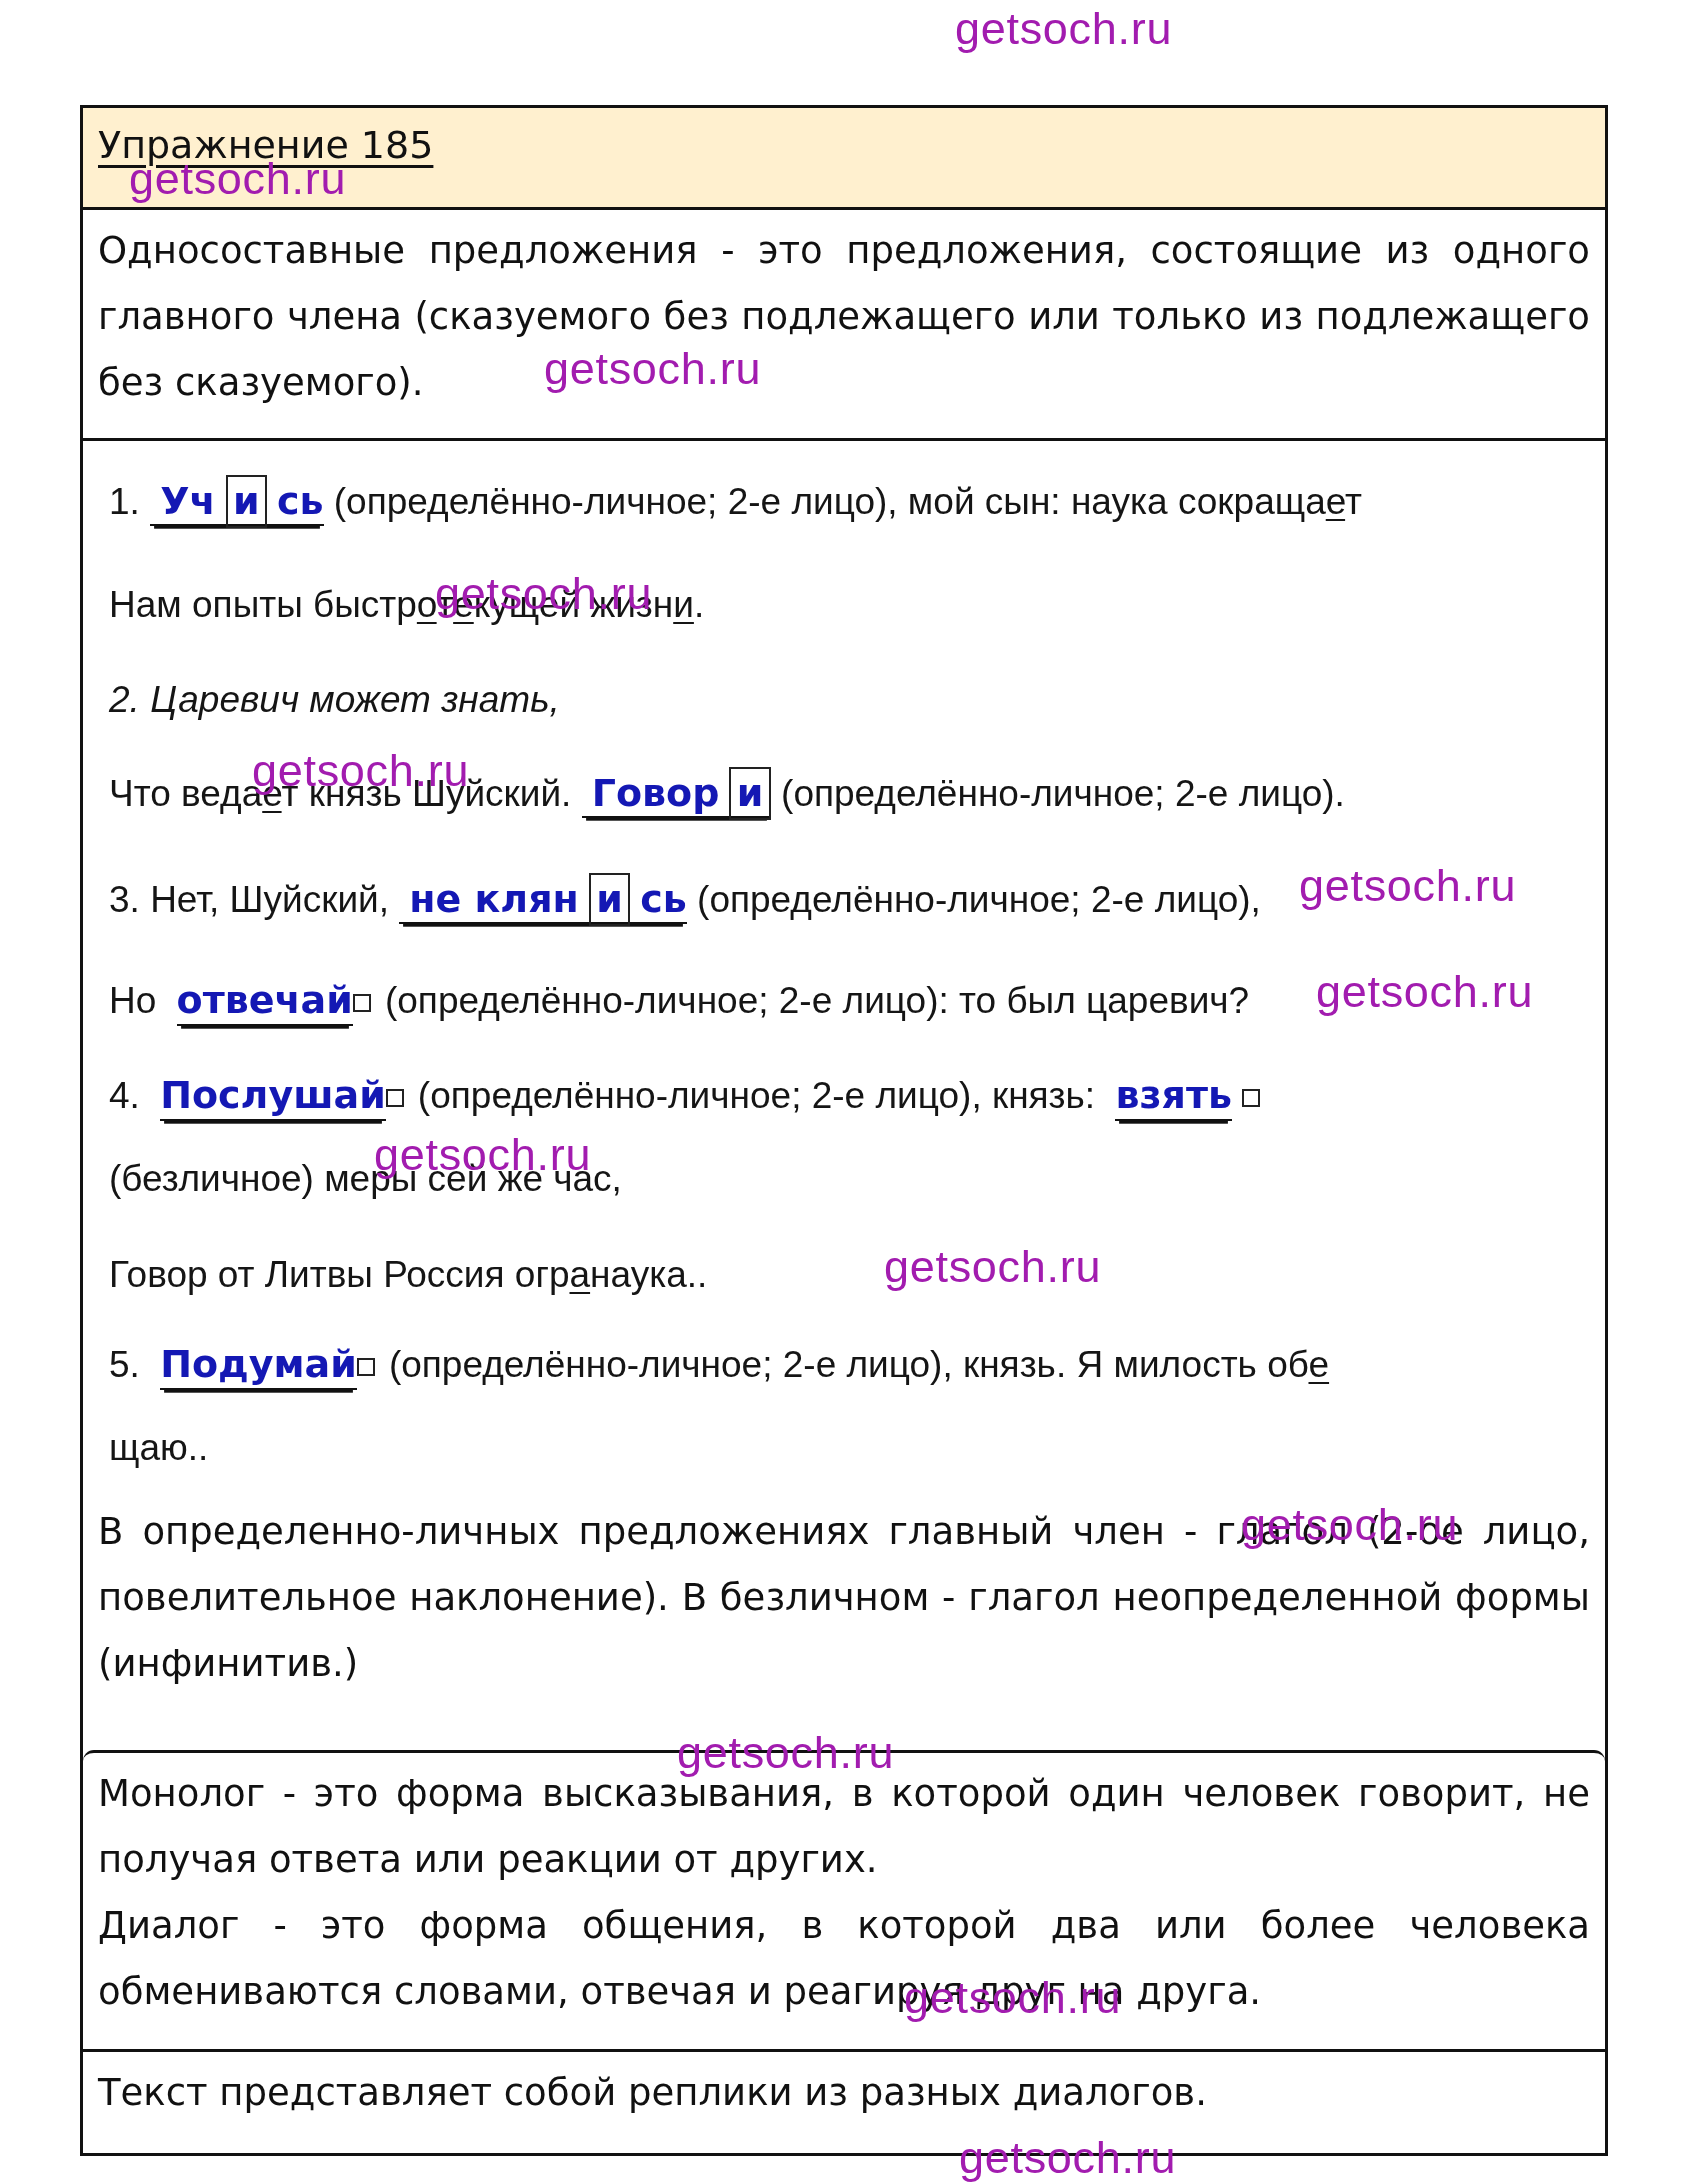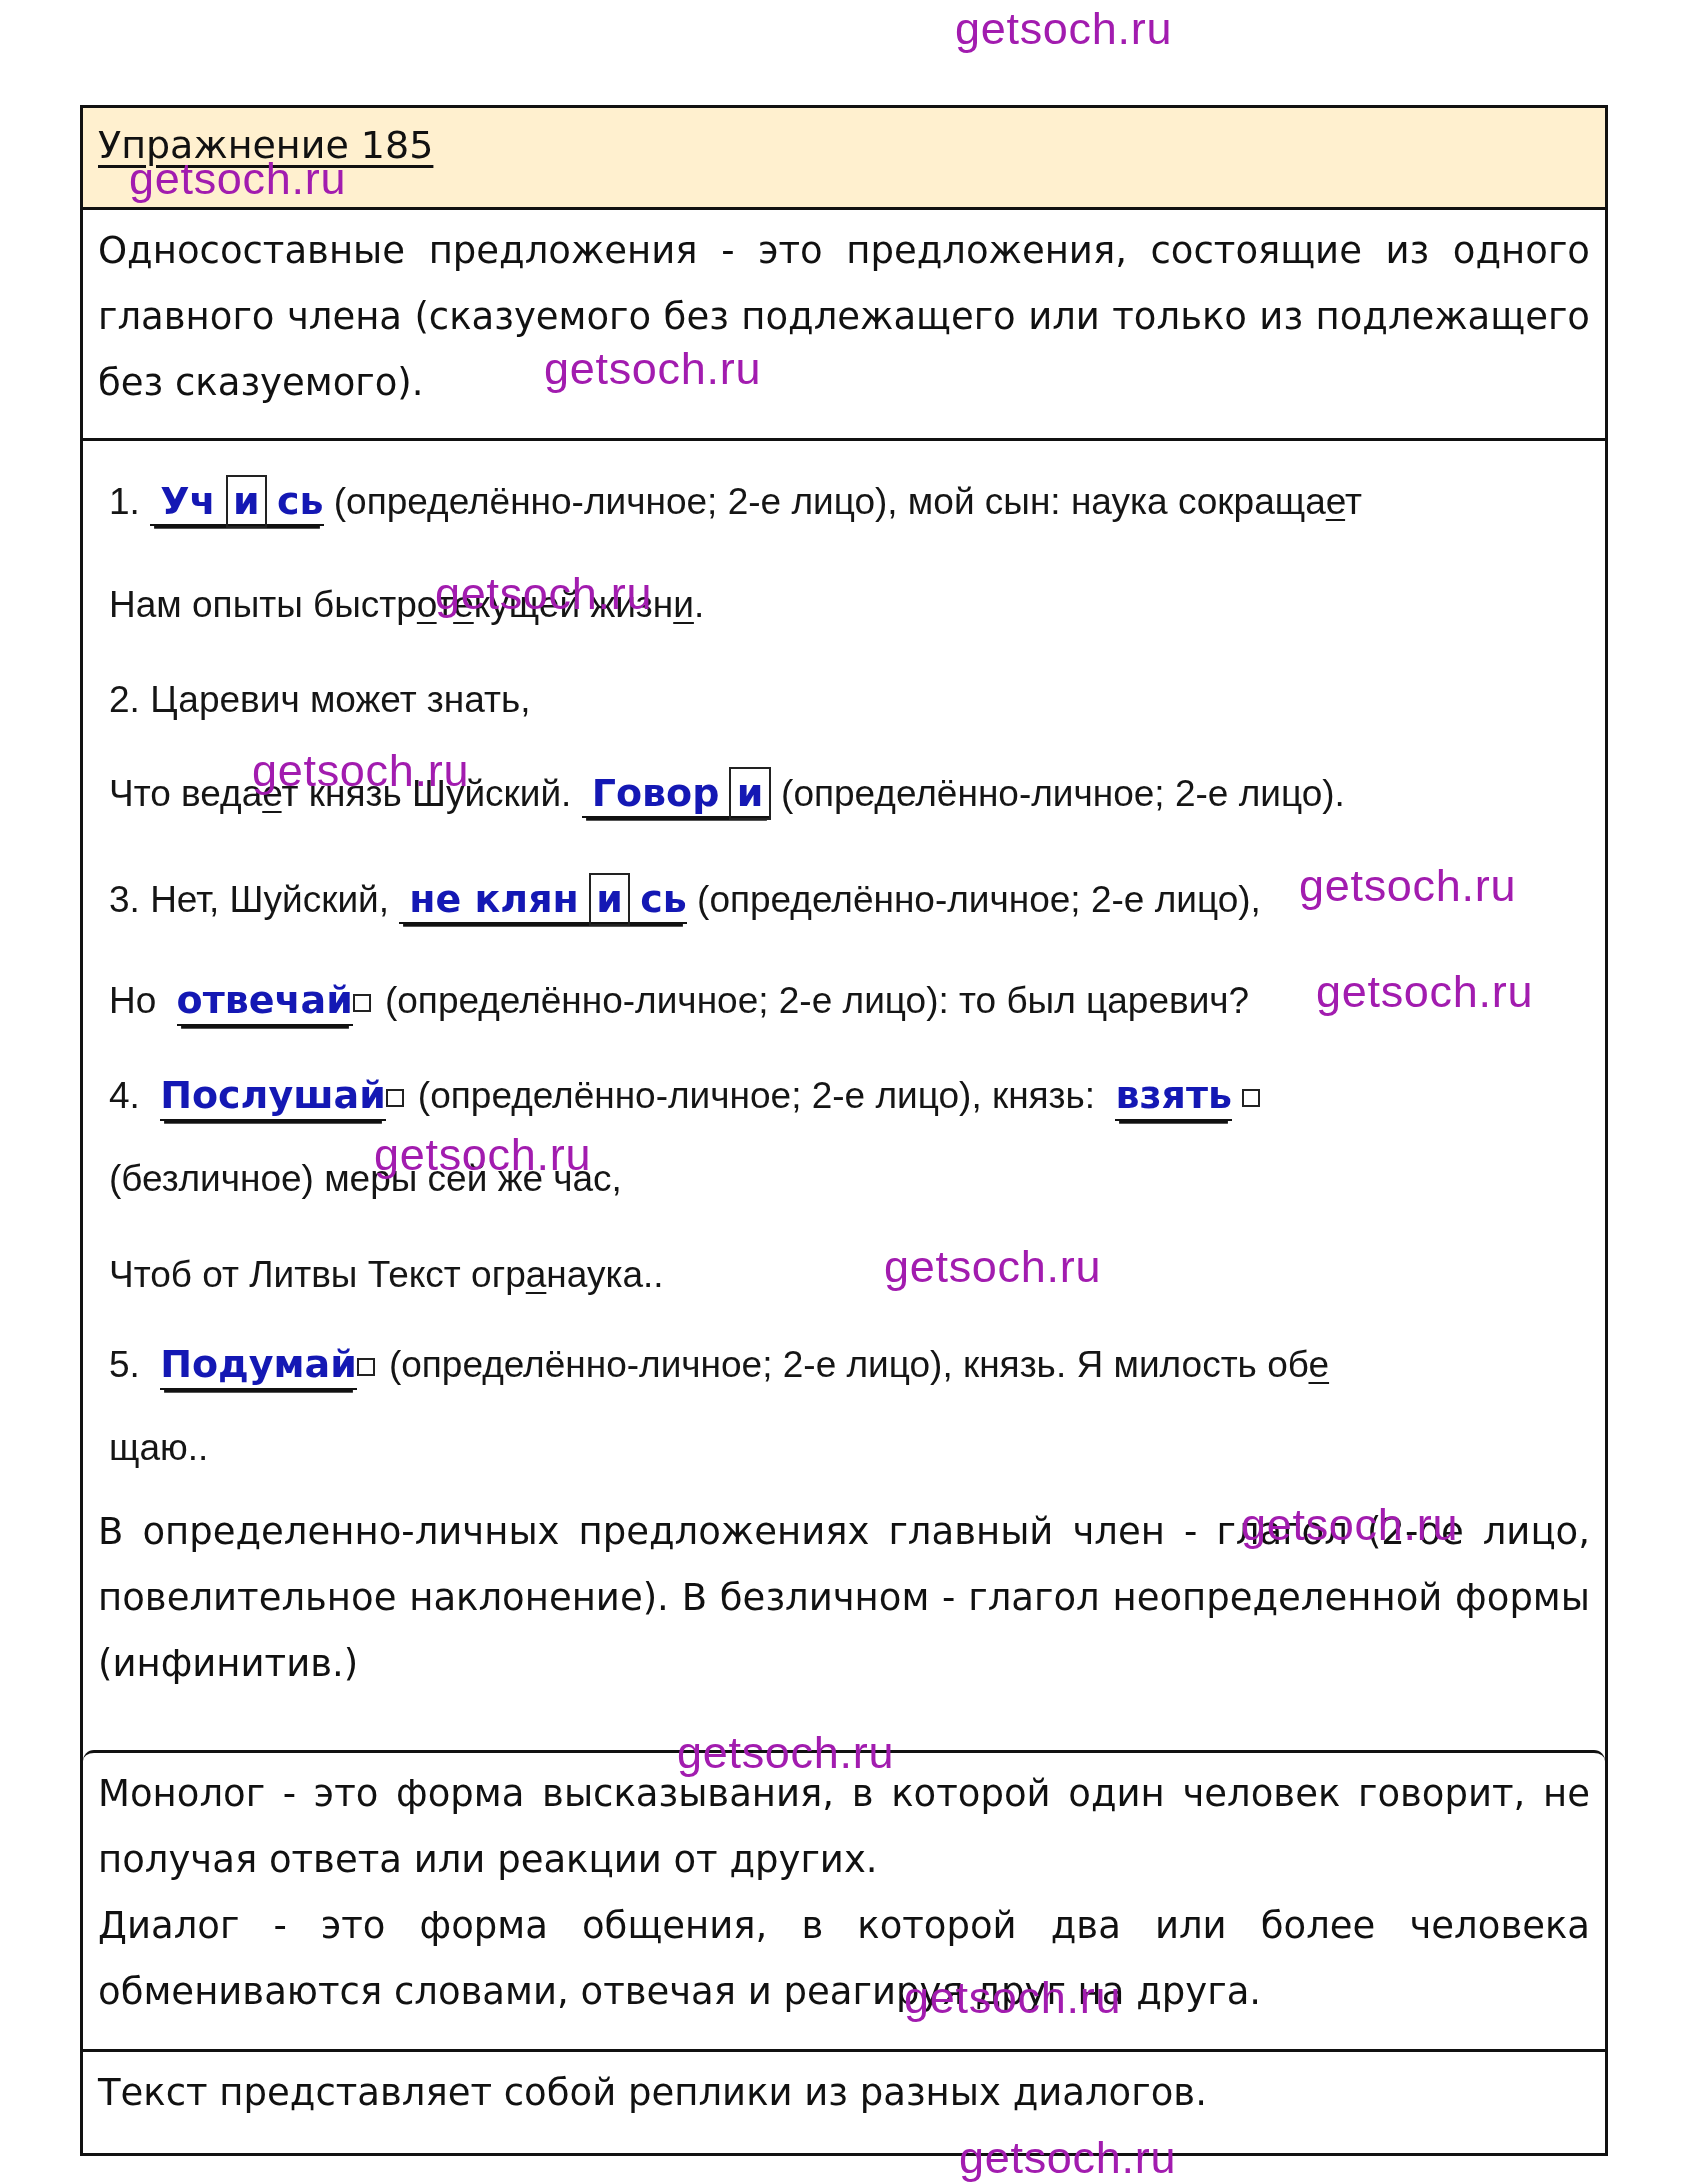--- a/index.html
+++ b/index.html
@@ -50,36 +50,36 @@
   </div>
 
   <div class="row r-main">
     <div class="ex" style="top:34px;">
       <span>1.</span>
       <span class="dbl"><span class="blue">Уч</span><span class="blue box">и</span><span class="blue">сь</span></span><span> (определённо-личное; 2-е лицо), мой сын: наука сокращ</span><span>а</span><span class="ul1">е</span><span>т</span>
     </div>
     <div class="ex" style="top:143px;">
       <span>Нам опыты быстр</span><span class="ul1">о</span><span>т</span><span class="ul1">е</span><span>кущей жизн</span><span class="ul1">и</span><span>.</span>
     </div>
-    <div class="ex" style="top:238px;">2. Царевич может знать,</div>
+    <div class="ex" style="top:238px;font-style:italic;">2. Царевич может знать,</div>
     <div class="ex" style="top:326px;">
       <span>Что вед</span><span>а</span><span class="ul1">е</span><span>т князь Шуйский. </span><span class="dbl"><span class="blue">Говор</span><span class="blue box">и</span></span><span> (определённо-личное; 2-е лицо).</span>
     </div>
     <div class="ex" style="top:432px;">
       <span>3. Нет, Шуйский, </span><span class="dbl"><span class="blue">не клян</span><span class="blue box">и</span><span class="blue">сь</span></span><span> (определённо-личное; 2-е лицо),</span>
     </div>
     <div class="ex" style="top:537px;">
       <span>Но </span><span class="blue dbl">отвечай</span><span class="sq"></span><span> (определённо-личное; 2-е лицо): то был царевич?</span>
     </div>
     <div class="ex" style="top:632px;">
       <span>4. </span><span class="blue dbl">Послушай</span><span class="sq"></span><span> (определённо-личное; 2-е лицо), князь: </span><span class="blue dbl">взять</span><span> </span><span class="sq"></span>
     </div>
     <div class="ex" style="top:717px;">(безличное) меры сей же час,</div>
     <div class="ex" style="top:813px;">
-      <span>Чтоб от Литвы Текст огр</span><span class="ul1">а</span><span>наука..</span>
+      <span>Говор от Литвы Россия огр</span><span class="ul1">а</span><span>наука..</span>
     </div>
     <div class="ex" style="top:901px;">
       <span>5. </span><span class="blue dbl">Подумай</span><span class="sq"></span><span> (определённо-личное; 2-е лицо), князь. Я милость об</span><span class="ul1">е</span>
     </div>
     <div class="ex" style="top:986px;">щаю..</div>
 
     <div class="para expl">В определенно-личных предложениях главный член - глагол (2-ое лицо, повелительное наклонение). В безличном - глагол неопределенной формы (инфинитив.)</div>
   </div>
 
   <div class="row para r-mono">

